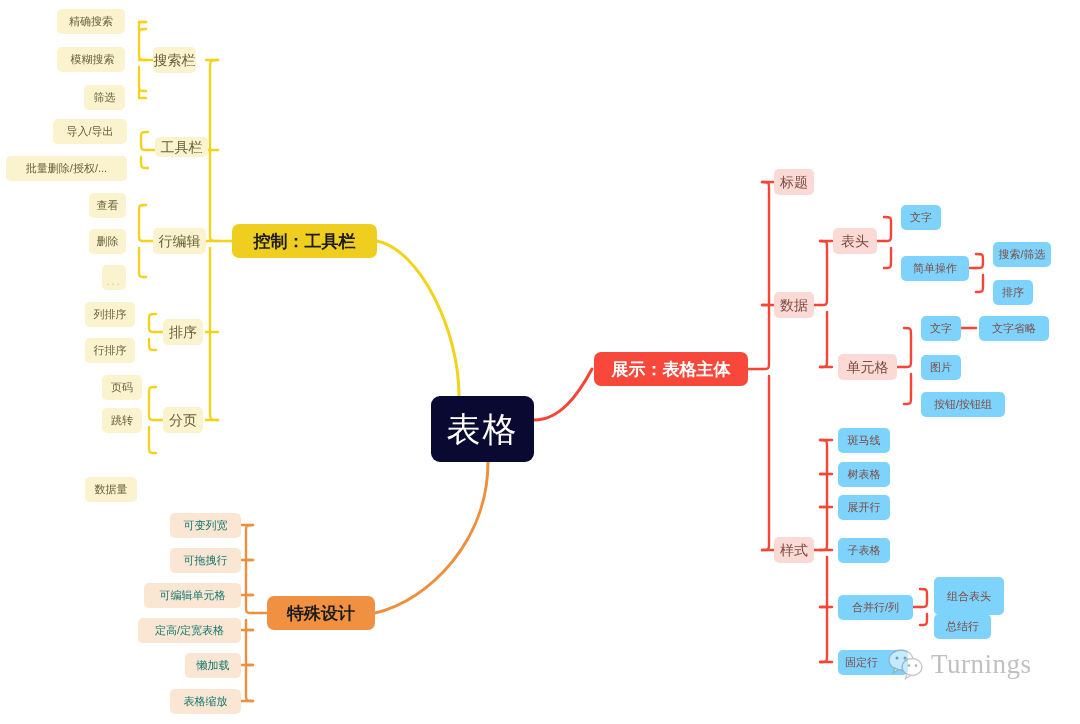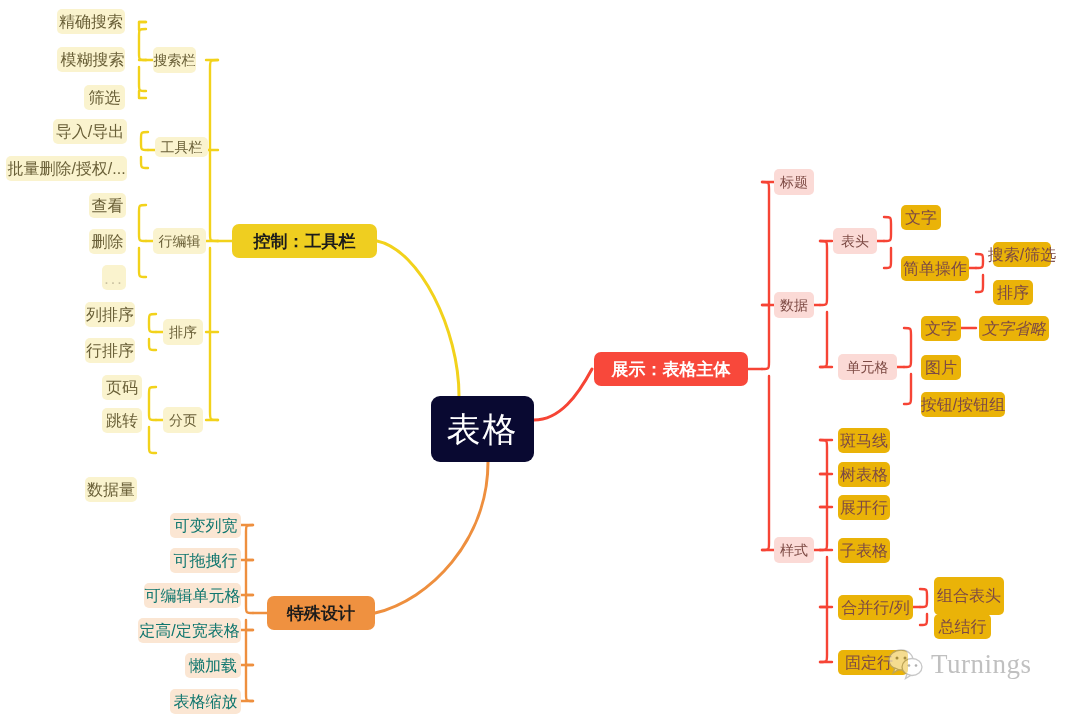--- a/index.html
+++ b/index.html
@@ -47,26 +47,26 @@
   .sub{
     font-size:14px;
     border-radius:5px;
     padding:0 7px;
   }
   .sub.yellow{background:#FAF3CE;color:#6a6038;}
   .sub.red{background:#FBDAD6;color:#7d4a44;}
 
   
   .leaf{
-    font-size:16px;
+    font-size:11px;
     border-radius:5px;
     padding:0 6px;
   }
   .leaf.yellow{background:#FAF3CE;color:#6a6038;}
-  .leaf.red{background:#eab308;color:#7d4a44;}
+  .leaf.red{background:#7dd3fc;color:#7d4a44;}
   .leaf.orange{background:#FBE6D3;color:#0f766e;}
 
   .leaf.faded{color:#c9c0a0;letter-spacing:2px;}
 
   
   #watermark{
     position:absolute;
     left:888px;top:648px;
     display:flex;align-items:center;gap:7px;
     opacity:.55;
@@ -265,21 +265,21 @@
   <div class="node leaf red" style="left:993px;top:280px;width:40px;height:25px;">
     <span>排序</span>
   </div>
 
   <div class="node sub red" style="left:838px;top:354px;width:59px;height:26px;">
     <span>单元格</span>
   </div>
   <div class="node leaf red" style="left:921px;top:316px;width:40px;height:25px;">
     <span>文字</span>
   </div>
-  <div class="node leaf red" style="left:979px;top:316px;width:70px;height:25px;font-style:italic;">
+  <div class="node leaf red" style="left:979px;top:316px;width:70px;height:25px;">
     <span>文字省略</span>
   </div>
   <div class="node leaf red" style="left:921px;top:355px;width:40px;height:25px;">
     <span>图片</span>
   </div>
   <div class="node leaf red" style="left:921px;top:392px;width:84px;height:25px;">
     <span>按钮/按钮组</span>
   </div>
 
   <div class="node sub red" style="left:774px;top:537px;width:40px;height:26px;">

